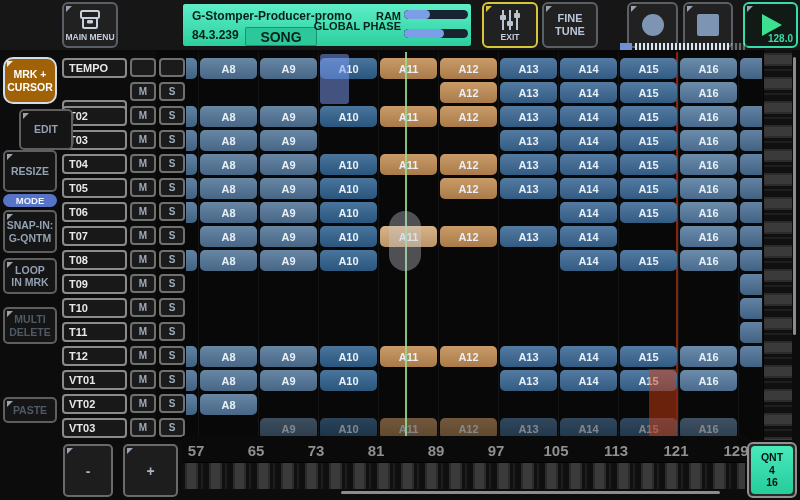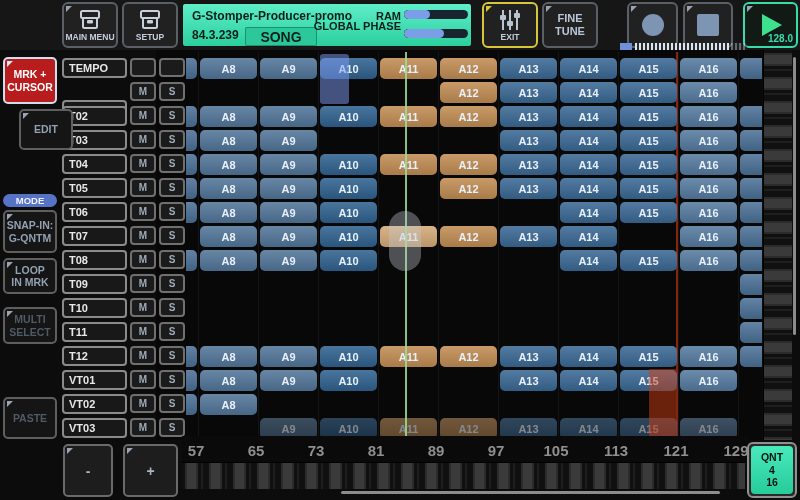--- a/index.html
+++ b/index.html
@@ -32,21 +32,21 @@
   #posbar{position:absolute;left:620px;top:43px;height:7px;z-index:6;}
   #posbar .sq{position:absolute;left:0;top:0;width:12px;height:7px;background:#6f8fd8;}
   #posbar .d1{position:absolute;left:15px;top:0;width:94px;height:7px;
         background:repeating-linear-gradient(90deg,#dfe5ec 0 2px,#272c31 2px 4px);}
   #posbar .d2{position:absolute;left:111px;top:0;width:16px;height:7px;opacity:.4;
         background:repeating-linear-gradient(90deg,#dfe5ec 0 2px,#272c31 2px 4px);}
   
   .sbtn{position:absolute;left:3px;width:54px;background:#151515;border:2px solid #5f5f5f;border-radius:5px;
         box-sizing:border-box;color:#93a1b2;font-weight:700;font-size:10.5px;line-height:1.18;
         display:flex;align-items:center;justify-content:center;text-align:center;white-space:pre-line;z-index:5;}
-  .sbtn.active{background:#b91c1c;border-color:#cfdded;color:#fff;}
+  .sbtn.active{background:#a16207;border-color:#cfdded;color:#fff;border-radius:10px;}
   .sbtn.disabled{color:#505a64;}
   .sbtn.bright{color:#bdcde0;}
   #mode-badge{position:absolute;left:3px;top:194px;width:54px;height:13px;background:#5673c5;border-radius:7px;
         color:#eef3ff;font-size:9.5px;font-weight:700;display:flex;align-items:center;justify-content:center;z-index:5;}
   
   .track{position:absolute;left:62px;width:65px;height:20px;background:#181818;border:2px solid #8b8b8b;
         border-radius:4px;box-sizing:border-box;color:#e8e8e8;font-size:11px;font-weight:700;
         display:flex;align-items:center;padding-left:5px;z-index:2;}
   .ms{position:absolute;width:26px;height:19px;background:#1b1b1b;border:2px solid #707070;border-radius:4px;
         box-sizing:border-box;color:#9fabb9;font-size:10px;font-weight:700;
@@ -110,30 +110,20 @@
     <div class="tbtn fold" id="btn-main-menu" style="left:62px;width:56px;">
       <span class="ticon">
         <svg width="26" height="22" viewBox="0 0 26 22">
             <rect x="4" y="2" width="18" height="7" rx="1.5" fill="none" stroke="#c9d2dc" stroke-width="2"></rect>
             <path d="M6 9 v8.5 a1.5 1.5 0 0 0 1.5 1.5 h11 a1.5 1.5 0 0 0 1.5 -1.5 V9" fill="none" stroke="#c9d2dc" stroke-width="2"></path>
             <rect x="10" y="11" width="6" height="3.5" rx="1.2" fill="#c9d2dc"></rect>
           </svg>
       </span>
       <span>MAIN MENU</span>
     </div>
-    <div class="tbtn" id="btn-setup" style="left:122px;width:56px;">
-      <span class="ticon">
-        <svg width="26" height="22" viewBox="0 0 26 22">
-            <rect x="4" y="2" width="18" height="7" rx="1.5" fill="none" stroke="#c9d2dc" stroke-width="2"></rect>
-            <path d="M6 9 v8.5 a1.5 1.5 0 0 0 1.5 1.5 h11 a1.5 1.5 0 0 0 1.5 -1.5 V9" fill="none" stroke="#c9d2dc" stroke-width="2"></path>
-            <rect x="10" y="11" width="6" height="3.5" rx="1.2" fill="#c9d2dc"></rect>
-          </svg>
-      </span>
-      <span>SETUP</span>
-    </div>
 
     <div id="display">
       <span class="t1">G-Stomper-Producer-promo</span>
       <span class="t2">84.3.239</span>
       <span id="song-chip">SONG</span>
       <span class="dlabel" style="left:100px;top:6px;">RAM</span>
       <span class="bar" style="top:6px;">
           <i id="ram-fill" style="width: 40%;"></i>
         </span>
       <span class="dlabel" style="left:100px;top:16px;">GLOBAL PHASE</span>
@@ -217,27 +207,28 @@
     <div class="inner">
       <span>QNT</span>
       <span>4</span>
       <span>16</span>
     </div>
   </div>
 
 <div class="sbtn fold-w active" style="top: 57px; height: 47px;">MRK +
 CURSOR</div>
     <div class="sbtn fold" style="top: 109px; height: 41px; margin-left: 16px;">EDIT</div>
+    <div class="sbtn fold" style="top: 150px; height: 42px;">RESIZE</div>
     <div class="sbtn fold" style="top: 210px; height: 43px;">SNAP-IN:
 G-QNTM</div>
     <div class="sbtn fold" style="top: 258px; height: 36px;">LOOP
 IN MRK</div>
     <div class="sbtn fold disabled" style="top: 307px; height: 37px;">MULTI
-SELECT</div>
-    <div class="sbtn fold disabled" style="top: 397px; height: 42px;">PASTE</div>
+DELETE</div>
+    <div class="sbtn fold disabled" style="top: 397px; height: 26px;">PASTE</div>
     <div class="track" style="top: 58px;">TEMPO</div>
     <div class="ms" style="left: 130px; top: 58px;"></div>
     <div class="ms" style="left: 159px; top: 58px;"></div>
     <div class="track" style="top: 100px;">T01</div>
     <div class="ms" style="left: 130px; top: 82px;">M</div>
     <div class="ms" style="left: 159px; top: 82px;">S</div>
     <div class="track" style="top: 106px;">T02</div>
     <div class="ms" style="left: 130px; top: 106px;">M</div>
     <div class="ms" style="left: 159px; top: 106px;">S</div>
     <div class="track" style="top: 130px;">T03</div>

